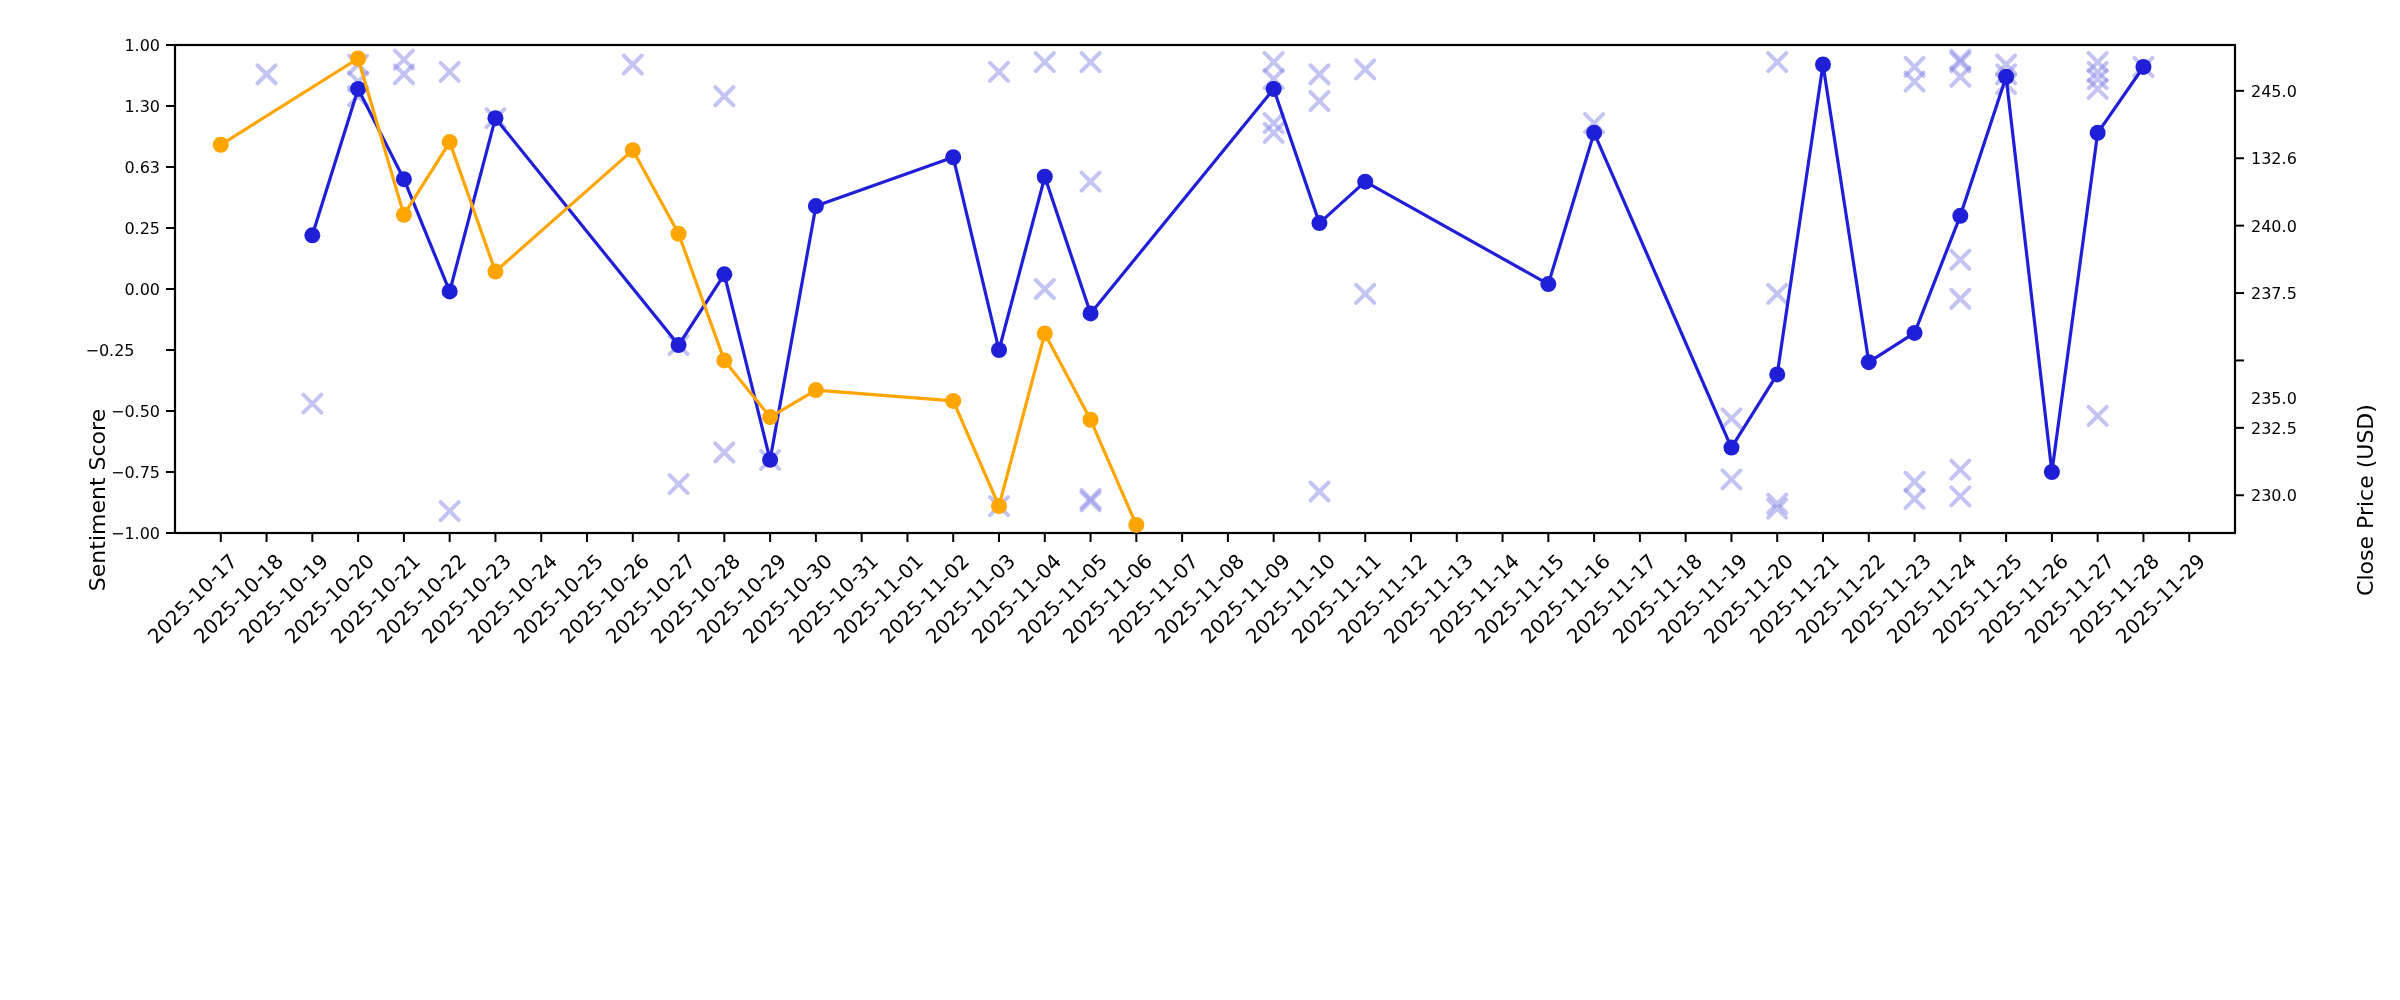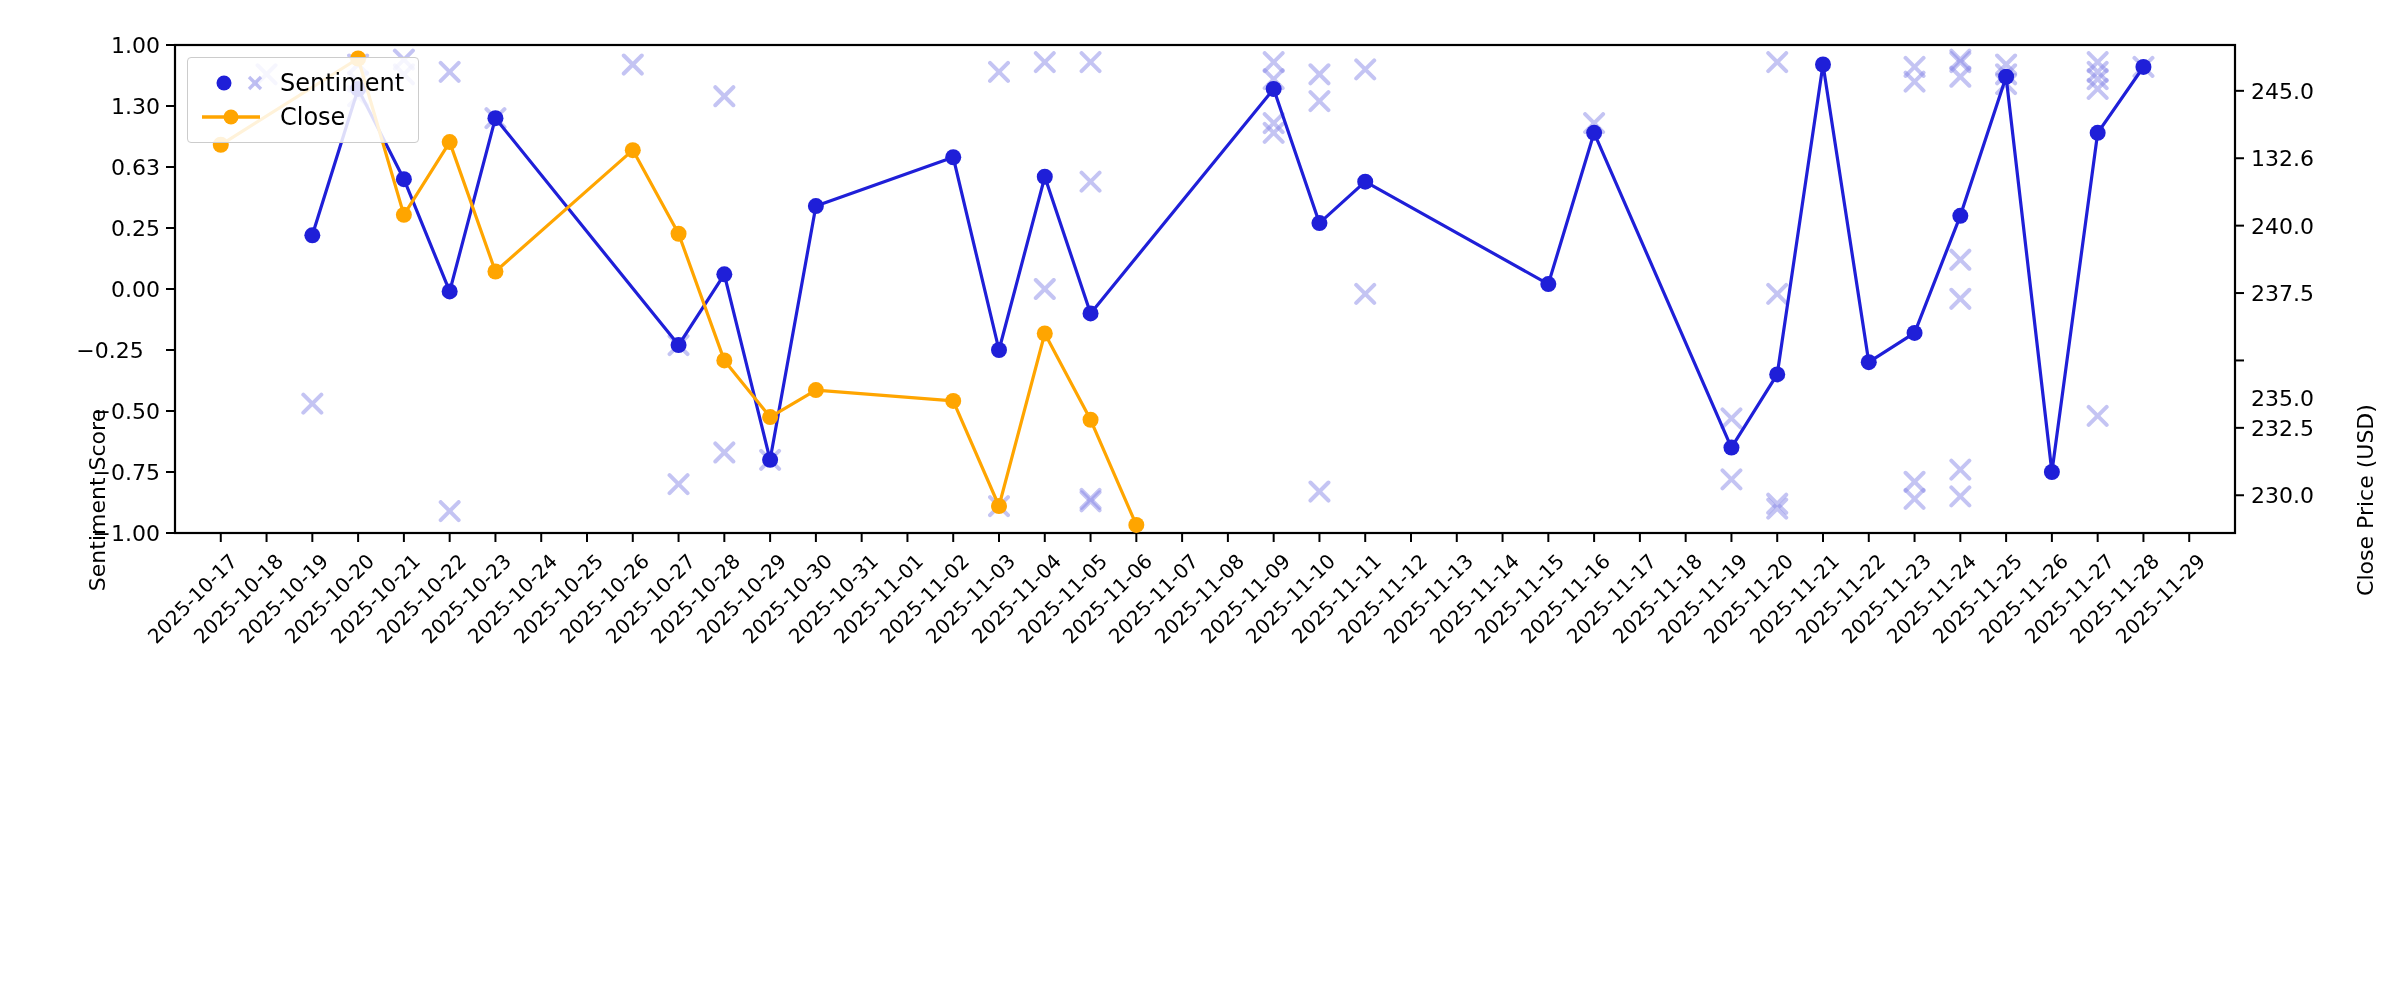--- a/index.html
+++ b/index.html
@@ -48,21 +48,21 @@
     transform-origin: center center;
   }
   #ylabel-right {
     right: -62px;
     top: 50%;
     transform: translateY(-50%) rotate(-90deg);
     transform-origin: center center;
   }
   .tick-text {
     position: absolute;
-    font-size: 22px;
+    font-size: 16px;
     color: #000000;
     white-space: nowrap;
   }
   .ytick-left {
     text-align: right;
     transform: translateY(-50%);
   }
   .ytick-right {
     text-align: left;
     transform: translateY(-50%);
@@ -524,37 +524,14 @@
       <div class="xtick-text" style="left: 1632.78px; top: 549px; width: 240px;">2025-11-22</div>
       <div class="xtick-text" style="left: 1678.56px; top: 549px; width: 240px;">2025-11-23</div>
       <div class="xtick-text" style="left: 1724.33px; top: 549px; width: 240px;">2025-11-24</div>
       <div class="xtick-text" style="left: 1770.11px; top: 549px; width: 240px;">2025-11-25</div>
       <div class="xtick-text" style="left: 1815.89px; top: 549px; width: 240px;">2025-11-26</div>
       <div class="xtick-text" style="left: 1861.67px; top: 549px; width: 240px;">2025-11-27</div>
       <div class="xtick-text" style="left: 1907.44px; top: 549px; width: 240px;">2025-11-28</div>
       <div class="xtick-text" style="left: 1953.22px; top: 549px; width: 240px;">2025-11-29</div>
     </div>
 
-  <div id="legend-box" style="left: 187px; top: 57px;">
-    <div class="legend-row">
-      <span class="legend-marker">
-        <svg width="72" height="22">
-          <circle cx="26" cy="11" r="7.5" fill="#1f1fd8"></circle>
-          <g stroke="#8a8ae8" stroke-width="3.4" opacity="0.55">
-            <line x1="51" y1="5" x2="63" y2="17"></line>
-            <line x1="63" y1="5" x2="51" y2="17"></line>
-          </g>
-        </svg>
-      </span>
-      <span class="legend-label">Sentiment</span>
-    </div>
-    <div class="legend-row">
-      <span class="legend-marker">
-        <svg width="72" height="22">
-          <line x1="4" y1="11" x2="62" y2="11" stroke="#ffa500" stroke-width="3.6"></line>
-          <circle cx="33" cy="11" r="7.5" fill="#ffa500"></circle>
-        </svg>
-      </span>
-      <span class="legend-label">Close</span>
-    </div>
-  </div>
 
 </div>
 
 </body></html>

